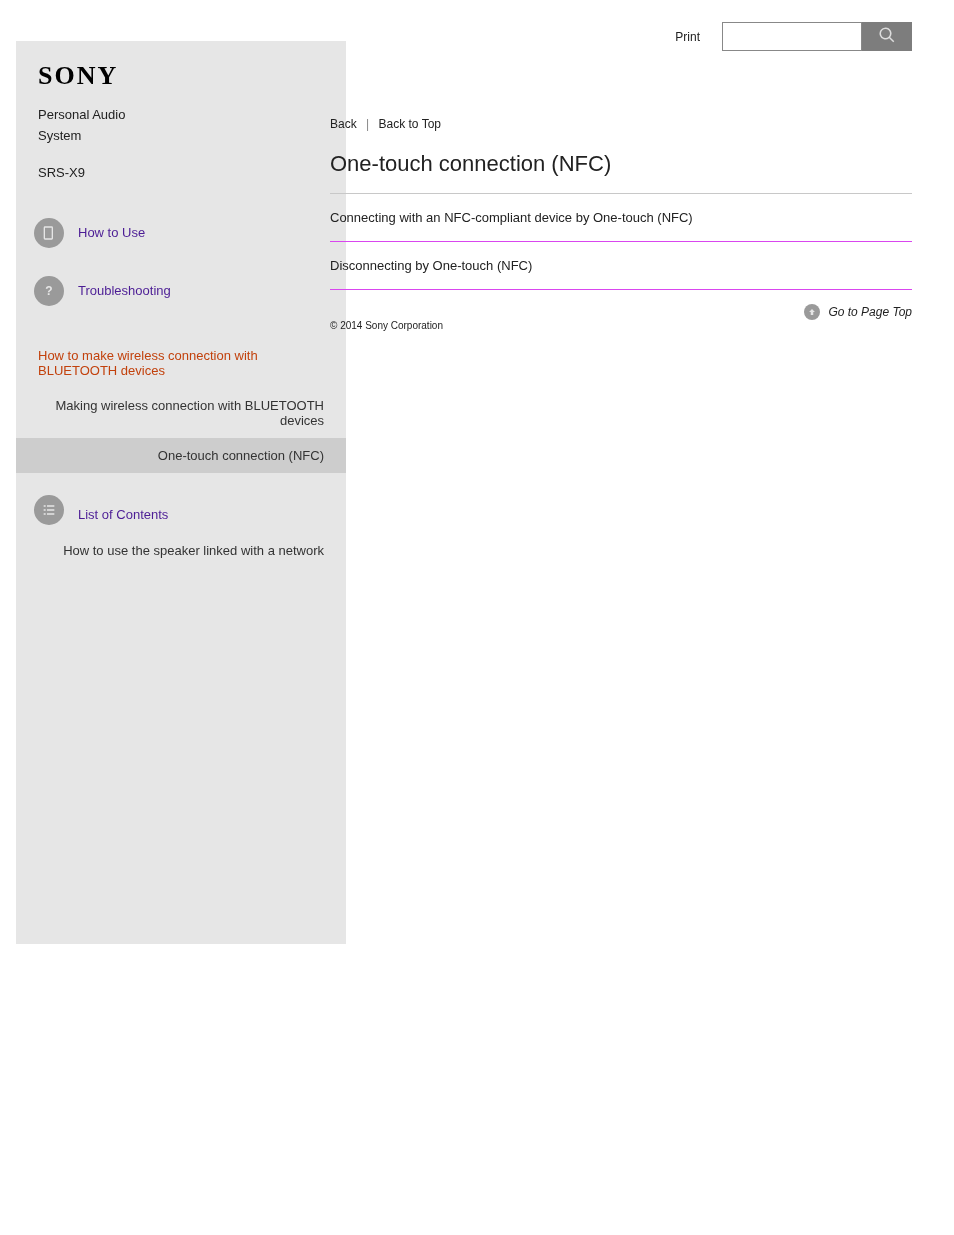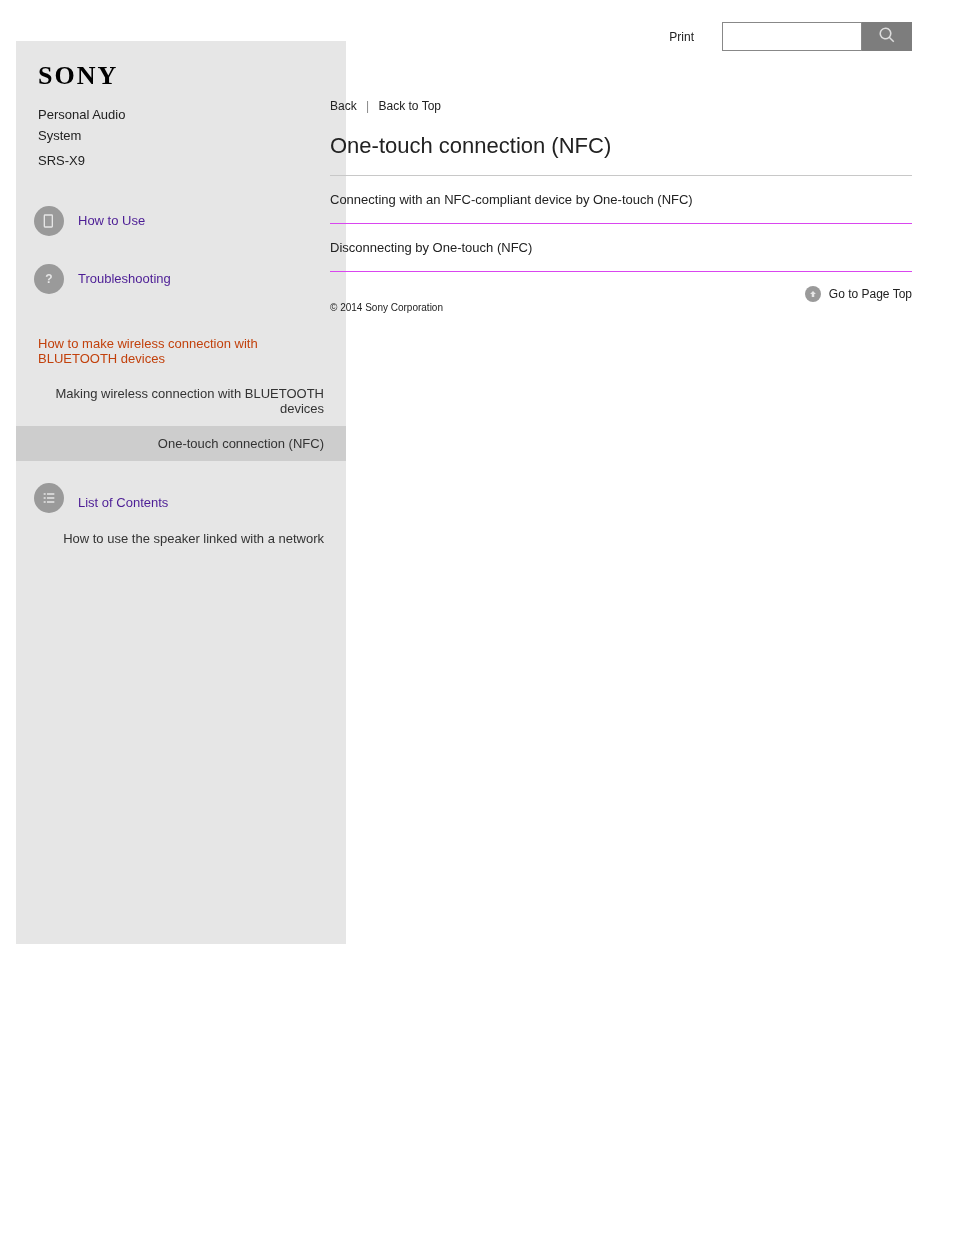--- a/index.html
+++ b/index.html
@@ -1,42 +1,42 @@
 <!DOCTYPE html>
 <html><head>
 <meta charset="utf-8">
 <style>
   * { box-sizing: border-box; margin: 0; padding: 0; }
   body { font-family: Arial, Helvetica, sans-serif; font-size: 13px; color: #222; background: #fff; width: 954px; }
   .page { position: relative; width: 954px; }
   .sidebar { position: absolute; left: 16px; top: 41px; width: 330px; height: 944px; background: #e6e6e6; padding: 20px 0 0 0; }
   .logo { font-family: "Times New Roman", serif; font-weight: 900; font-size: 26px; letter-spacing: 2px; padding-left: 22px; color: #000; }
   .product { padding: 14px 22px 6px 22px; font-size: 13px; line-height: 1.6; color: #222; }
-  .model { padding: 0 22px 24px 22px; font-size: 13px; color: #222; }
+  .model { padding: 0 22px 24px 22px; font-size: 13px; color: #222; margin-top: 12px; }
   .nav-item { display: flex; align-items: center; padding: 14px 18px; font-size: 13px; color: #4c1d95; cursor: pointer; }
   .nav-item.tall { align-items: flex-end; }
   .nav-icon { width: 30px; height: 30px; border-radius: 50%; background: #9a9a9a; margin-right: 14px; display: flex; align-items: center; justify-content: center; flex-shrink: 0; }
   .nav-icon svg { width: 16px; height: 16px; fill: #e6e6e6; }
   .nav-label { line-height: 1.4; }
   .nav-group-header { padding: 28px 22px 10px 22px; font-size: 13px; color: #c2410c; }
   .nav-sub { padding: 10px 22px 10px 22px; font-size: 13px; color: #333; cursor: pointer; text-align: right; }
   .nav-sub.active { background: #cdcdcd; }
   .content { margin-left: 330px; padding: 18px 42px 0 0; min-height: 944px; position: relative; }
-  .topbar { display: flex; justify-content: flex-end; align-items: center; gap: 6px; padding-top: 4px; }
+  .topbar { display: flex; justify-content: flex-end; align-items: center; gap: 0; padding-top: 4px; }
   .print-link { font-size: 12px; color: #222; margin-right: 22px; cursor: pointer; }
   .search-wrap { display: flex; }
   .search-input { width: 140px; height: 29px; border: 1px solid #888; padding: 0 6px; font-size: 13px; }
   .search-btn { width: 50px; height: 29px; background: #7d7d7d; border: none; display: flex; align-items: center; justify-content: center; cursor: pointer; }
   .search-btn svg { width: 18px; height: 18px; fill: #ddd; }
-  .breadcrumb { font-size: 12px; color: #222; margin-top: 48px; }
+  .breadcrumb { font-size: 12px; color: #222; margin-top: 66px; }
   .bc-sep { color: #888; margin: 0 6px; }
   .page-title { font-size: 22px; font-weight: normal; margin-top: 20px; color: #222; }
   .hr { border: none; border-top: 1px solid #c8c8c8; margin: 16px 0 0 0; }
   .list-link { display: block; padding: 16px 0; font-size: 13px; color: #222; border-bottom: 1px solid #d946ef; cursor: pointer; }
-  .back-top { display: flex; align-items: center; justify-content: flex-end; gap: 8px; font-size: 12px; color: #222; margin-top: 14px; cursor: pointer; }
+  .back-top { display: flex; align-items: center; justify-content: flex-end; gap: 8px; font-size: 12px; color: #222; margin-top: 14px; cursor: pointer; font-style: italic; }
   .up-icon { width: 16px; height: 16px; border-radius: 50%; background: #9a9a9a; display: flex; align-items: center; justify-content: center; }
   .up-icon svg { width: 10px; height: 10px; fill: #e6e6e6; }
   .copyright { font-size: 10px; color: #222; text-align: left; margin-top: 0; }
   .page-num { position: absolute; left: 0; width: 954px; text-align: center; top: 1176px; font-size: 12px; color: #222; }
 </style>
 </head>
 <body>
 
 <div class="page">
 

